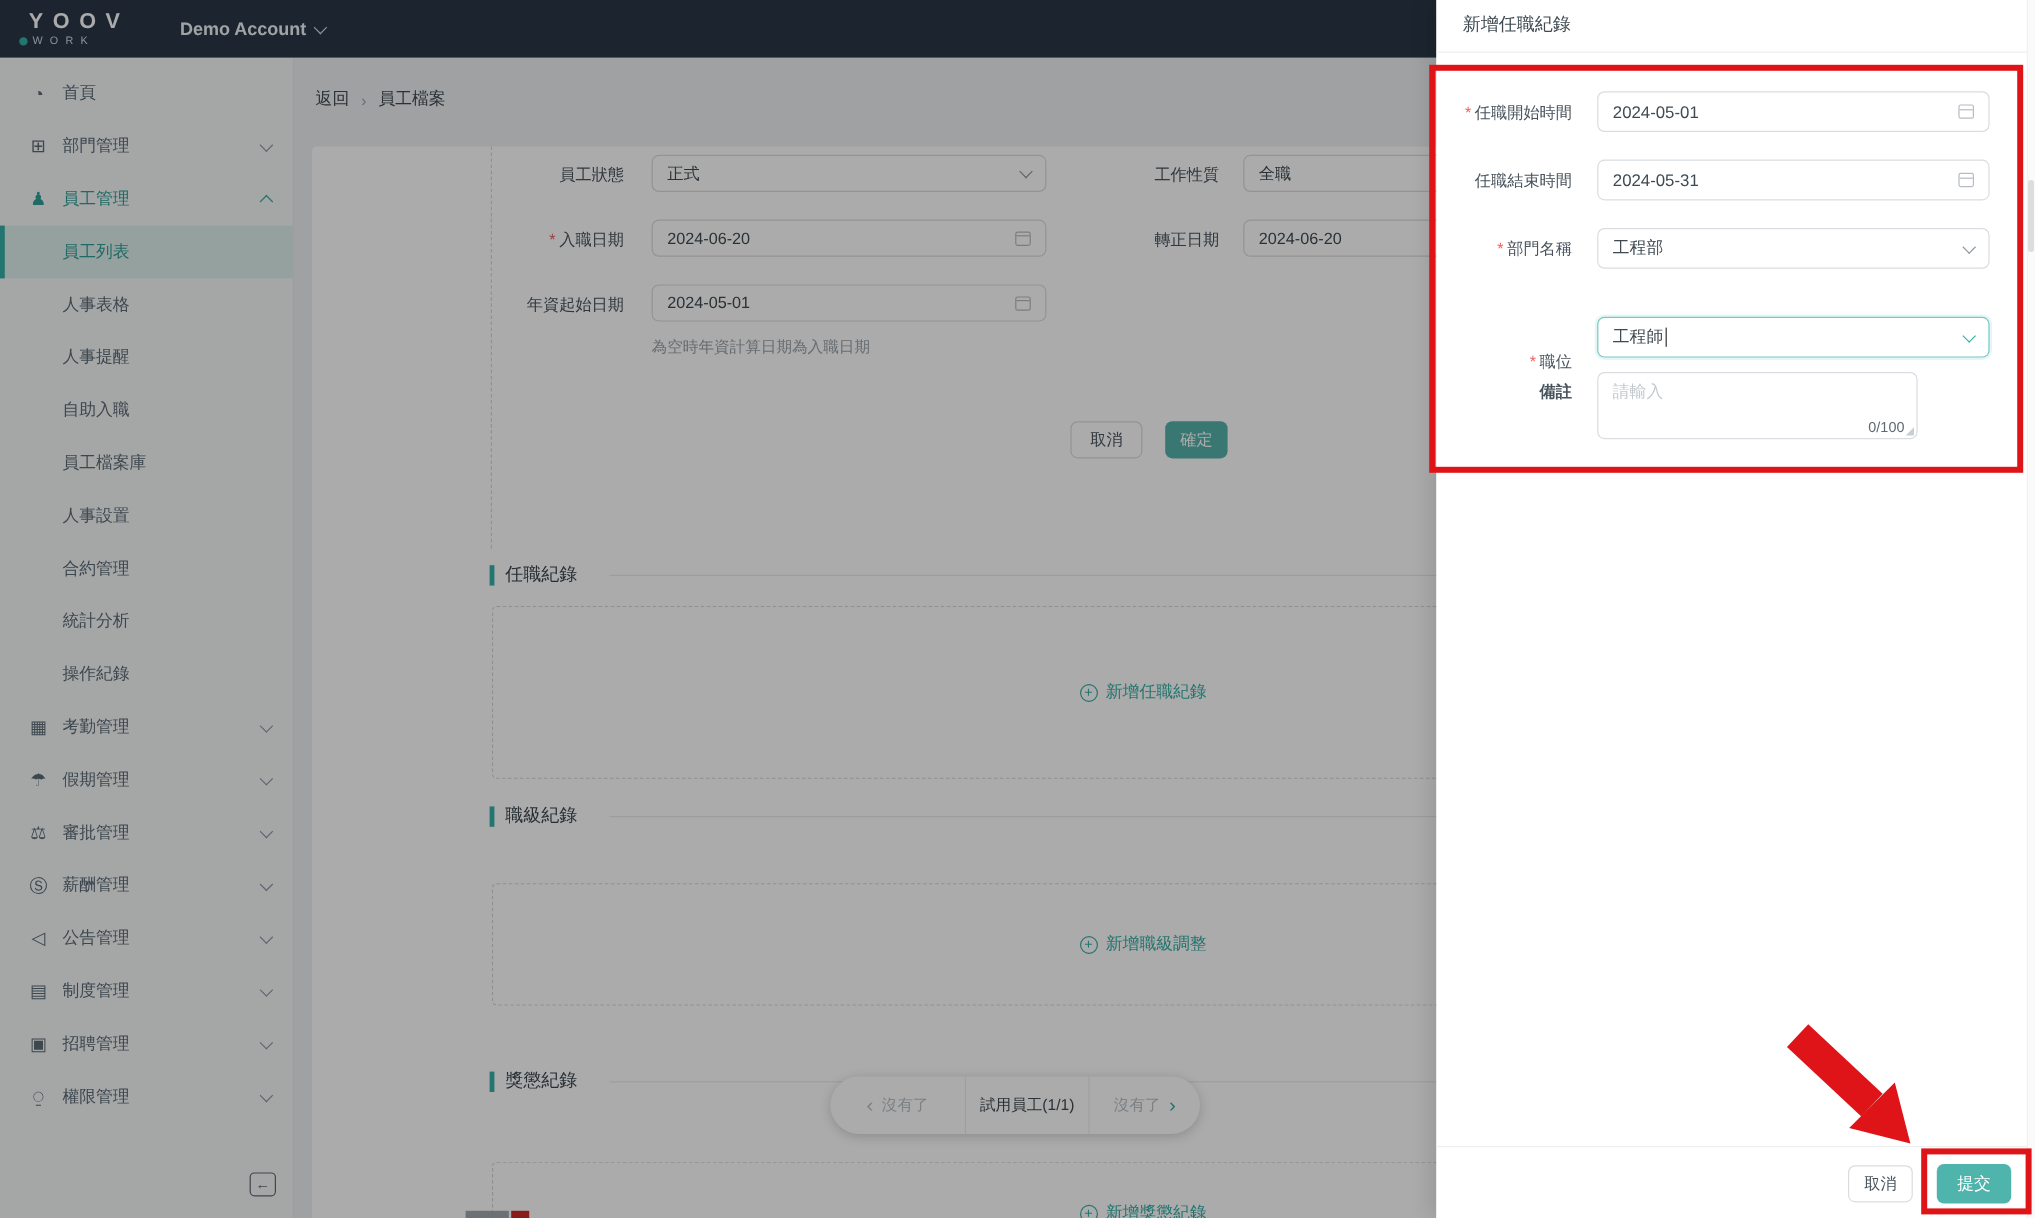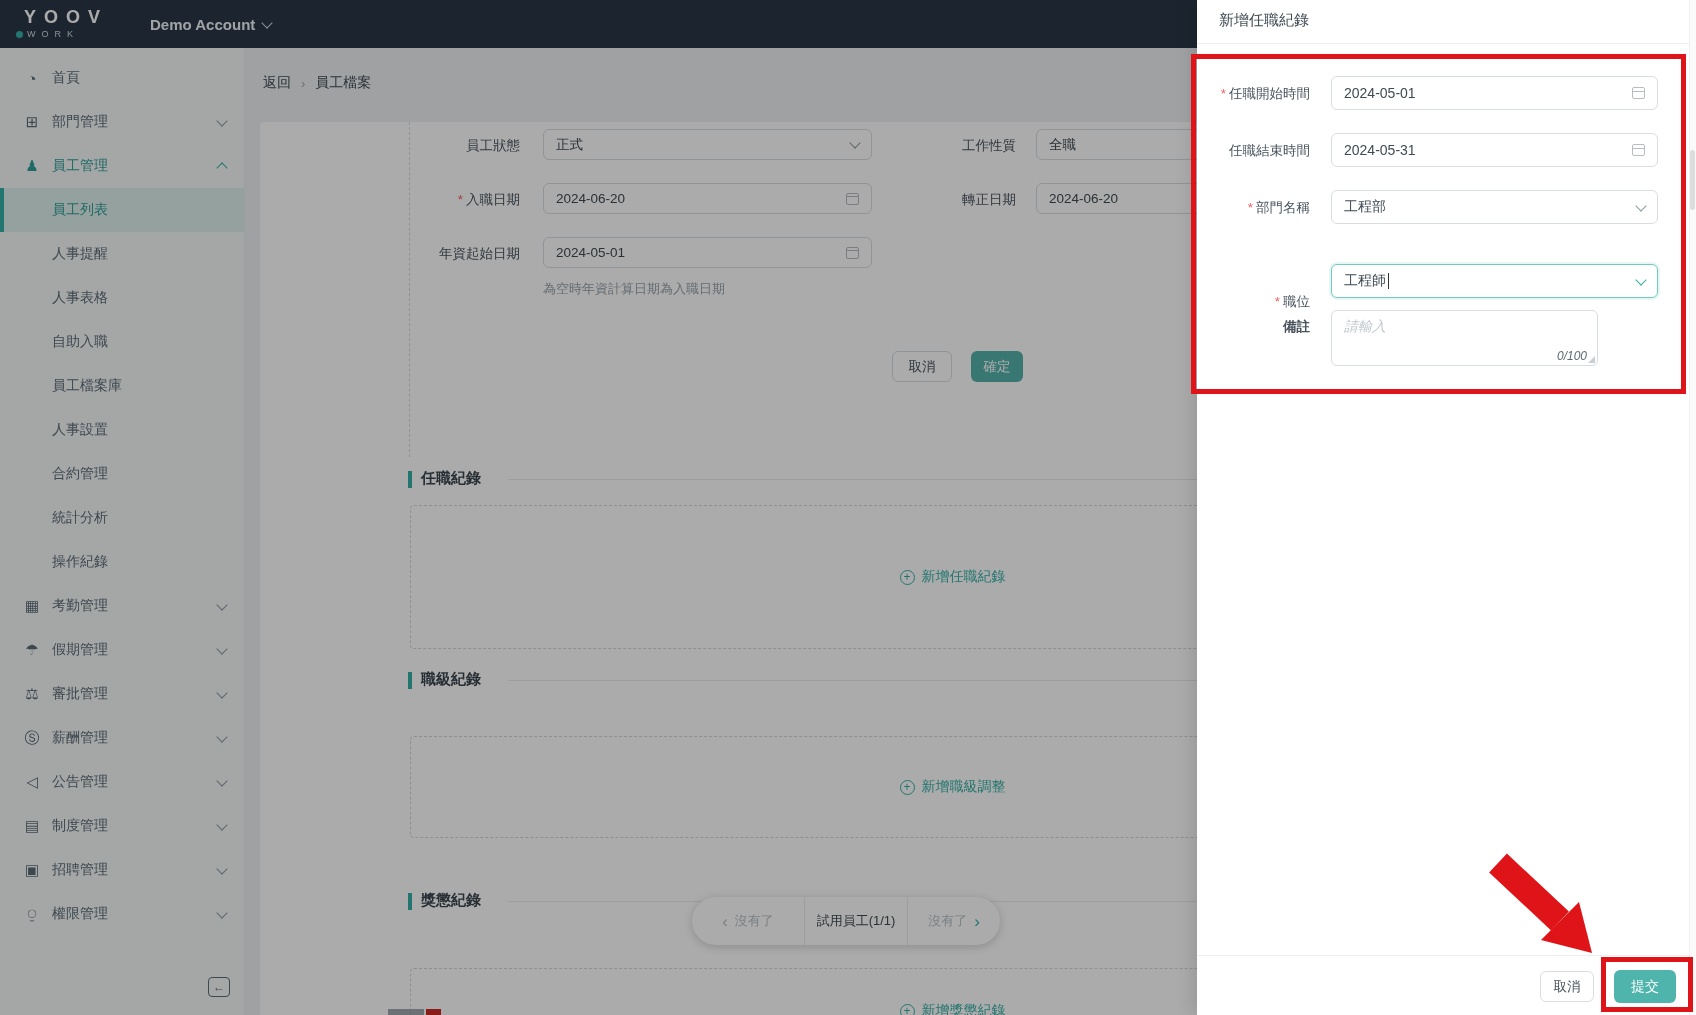--- a/index.html
+++ b/index.html
@@ -47,21 +47,21 @@
   .star { color:#f25f5f; margin-right:3px; }
   .ibox { background:#fff; border:1px solid #d9dde1; border-radius:6px; display:flex;
     align-items:center; padding:0 12px; font-size:13.5px; color:#3f4a52; }
   .ibox .tail { margin-left:auto; }
   .hint { font-size:13px; color:#9aa3aa; }
   .btn { display:flex; align-items:center; justify-content:center; font-size:13.5px;
     border-radius:6px; cursor:pointer; }
   .btn.ghost { background:#fff; border:1px solid #d9dde1; color:#4a545e; }
   .btn.teal { background:#56b2aa; color:#fff; border:none; }
   .sec-bar { width:4px; height:17px; background:#35b0a7; }
-  .sec-title { font-size:15px; color:#3b4750; font-weight:700; }
+  .sec-title { font-size:15px; color:#3b4750; font-weight:400; }
   .hline { border-top:1px solid #e9ebee; }
   .dashed-box { border:1px dashed #d2d7db; border-radius:4px; display:flex;
     align-items:center; justify-content:center; }
   .addlink { color:#35b0a7; font-size:14px; display:flex; gap:7px; align-items:center; cursor:pointer; }
   .plusc { width:15px; height:15px; border:1.2px solid #35b0a7; border-radius:50%; display:flex;
     align-items:center; justify-content:center; font-size:12px; line-height:1; }
   .ical { width:13px; height:12px; border:1.4px solid #b6bcc2; border-radius:2px; position:relative; }
   .ical::before { content:''; position:absolute; left:0; right:0; top:2.5px; border-top:1.4px solid #b6bcc2; }
 
   
@@ -84,21 +84,21 @@
   .drawer { left:1197px; top:0; width:499px; height:1015px; background:#fff; z-index:60;
     box-shadow:-6px 0 16px rgba(0,0,0,0.10); }
   .d-title { left:22px; top:11px; font-size:15px; color:#3f4a52; }
   .d-div { left:0; width:499px; border-top:1px solid #eceef0; }
   .dlabel { left:8px; width:105px; font-size:13.5px; color:#4a545e; text-align:right; }
   .dbox { left:134px; width:327px; height:34px; background:#fff; border:1px solid #d9dde1;
     border-radius:6px; display:flex; align-items:center; padding:0 12px; font-size:14px; color:#3f4a52; }
   .dbox.focused { border:1px solid #74cac3; box-shadow:0 0 0 2px rgba(60,180,170,0.12); }
   .cursorbar { width:1px; height:16px; background:#333; margin-left:2px; }
   .dta { left:134px; top:310px; width:267px; height:56px; border:1px solid #d9dde1; border-radius:6px;
-    position:absolute; background:#fff;font-style:italic; }
+    position:absolute; background:#fff; }
   .dta .ph { position:absolute; left:12px; top:7px; font-size:14px; color:#c3c9ce; }
   .dta .cnt { position:absolute; right:10px; bottom:2px; font-size:12px; color:#5f6a72; }
   .dta .rsz { position:absolute; right:2px; bottom:2px; width:0; height:0;
     border-left:7px solid transparent; border-bottom:7px solid #c9ced3; }
   .scrollstrip { right:0; top:0; width:7px; height:1015px; background:#fafafa; border-left:1px solid #f1f1f1; }
   .scrollhandle { right:1px; top:150px; width:5px; height:60px; background:#dddddd; border-radius:3px; }
 
   
   .anno { z-index:100; pointer-events:none; }
   .rrect { border:5px solid #df1418; }
@@ -133,24 +133,24 @@
     </div>
     <div class="sitem parent-active">
       <span class="icn">♟</span>
       <span>員工管理</span>
       <span class="chev cv up teal"></span>
     </div>
     <div class="sitem sub sel">
       <span>員工列表</span>
     </div>
     <div class="sitem sub">
+      <span>人事表格</span>
+    </div>
+    <div class="sitem sub">
       <span>人事提醒</span>
-    </div>
-    <div class="sitem sub">
-      <span>人事表格</span>
     </div>
     <div class="sitem sub">
       <span>自助入職</span>
     </div>
     <div class="sitem sub">
       <span>員工檔案庫</span>
     </div>
     <div class="sitem sub">
       <span>人事設置</span>
     </div>

